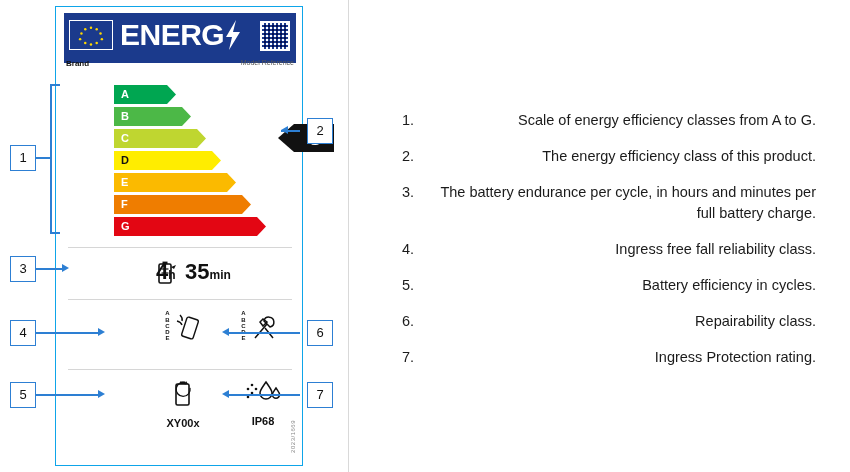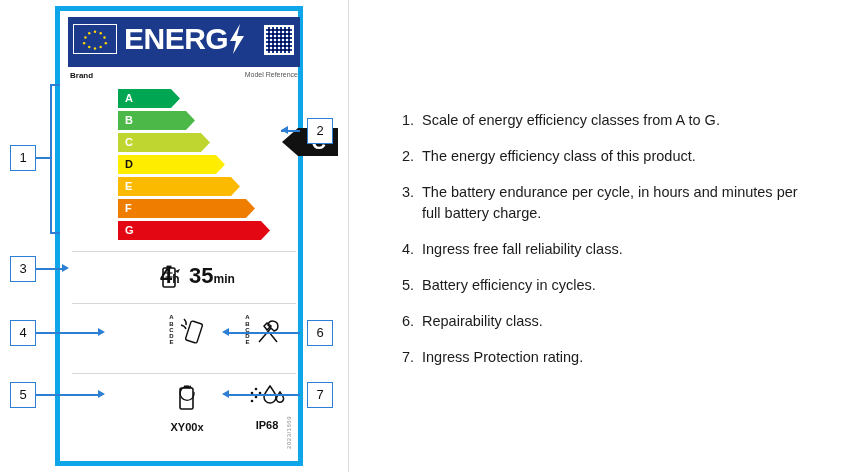--- a/index.html
+++ b/index.html
@@ -31,21 +31,21 @@
   }
 
   
   #label-card {
     position: absolute;
     left: 55px;
     top: 6px;
     width: 248px;
     height: 460px;
     background: #ffffff;
-    border: 5px solid #0ea5e9;
+    border: 1px solid #0ea5e9;
     box-sizing: border-box;
   }
 
   
   .label-header {
     position: absolute;
     left: 8px;
     top: 6px;
     width: 232px;
     height: 50px;
@@ -96,21 +96,21 @@
     background:
       repeating-linear-gradient(90deg, #ffffff 0 2px, #1b3a8c 2px 4px),
       repeating-linear-gradient(0deg, #ffffff 0 2px, #1b3a8c 2px 4px);
     background-blend-mode: multiply;
     border: 2px solid #ffffff;
     box-sizing: border-box;
   }
   .brand-row {
     position: absolute;
     left: 10px;
-    top: 60px;
+    top: 52px;
     width: 228px;
     font-size: 8px;
   }
   .brand-name {
     font-weight: bold;
     color: #111111;
   }
   .model-ref {
     position: absolute;
     right: 0;
@@ -269,20 +269,21 @@
     line-height: 21px;
   }
   #legend ol {
     margin: 0;
     padding-left: 22px;
     list-style: decimal;
   }
   #legend li {
     margin-bottom: 15px;
     padding-left: 4px;
+    text-align: right;
   }
 </style>
 </head>
 <body>
 
 <div id="root">
 
   <div class="divider"></div>
 
   <div id="label-card">

